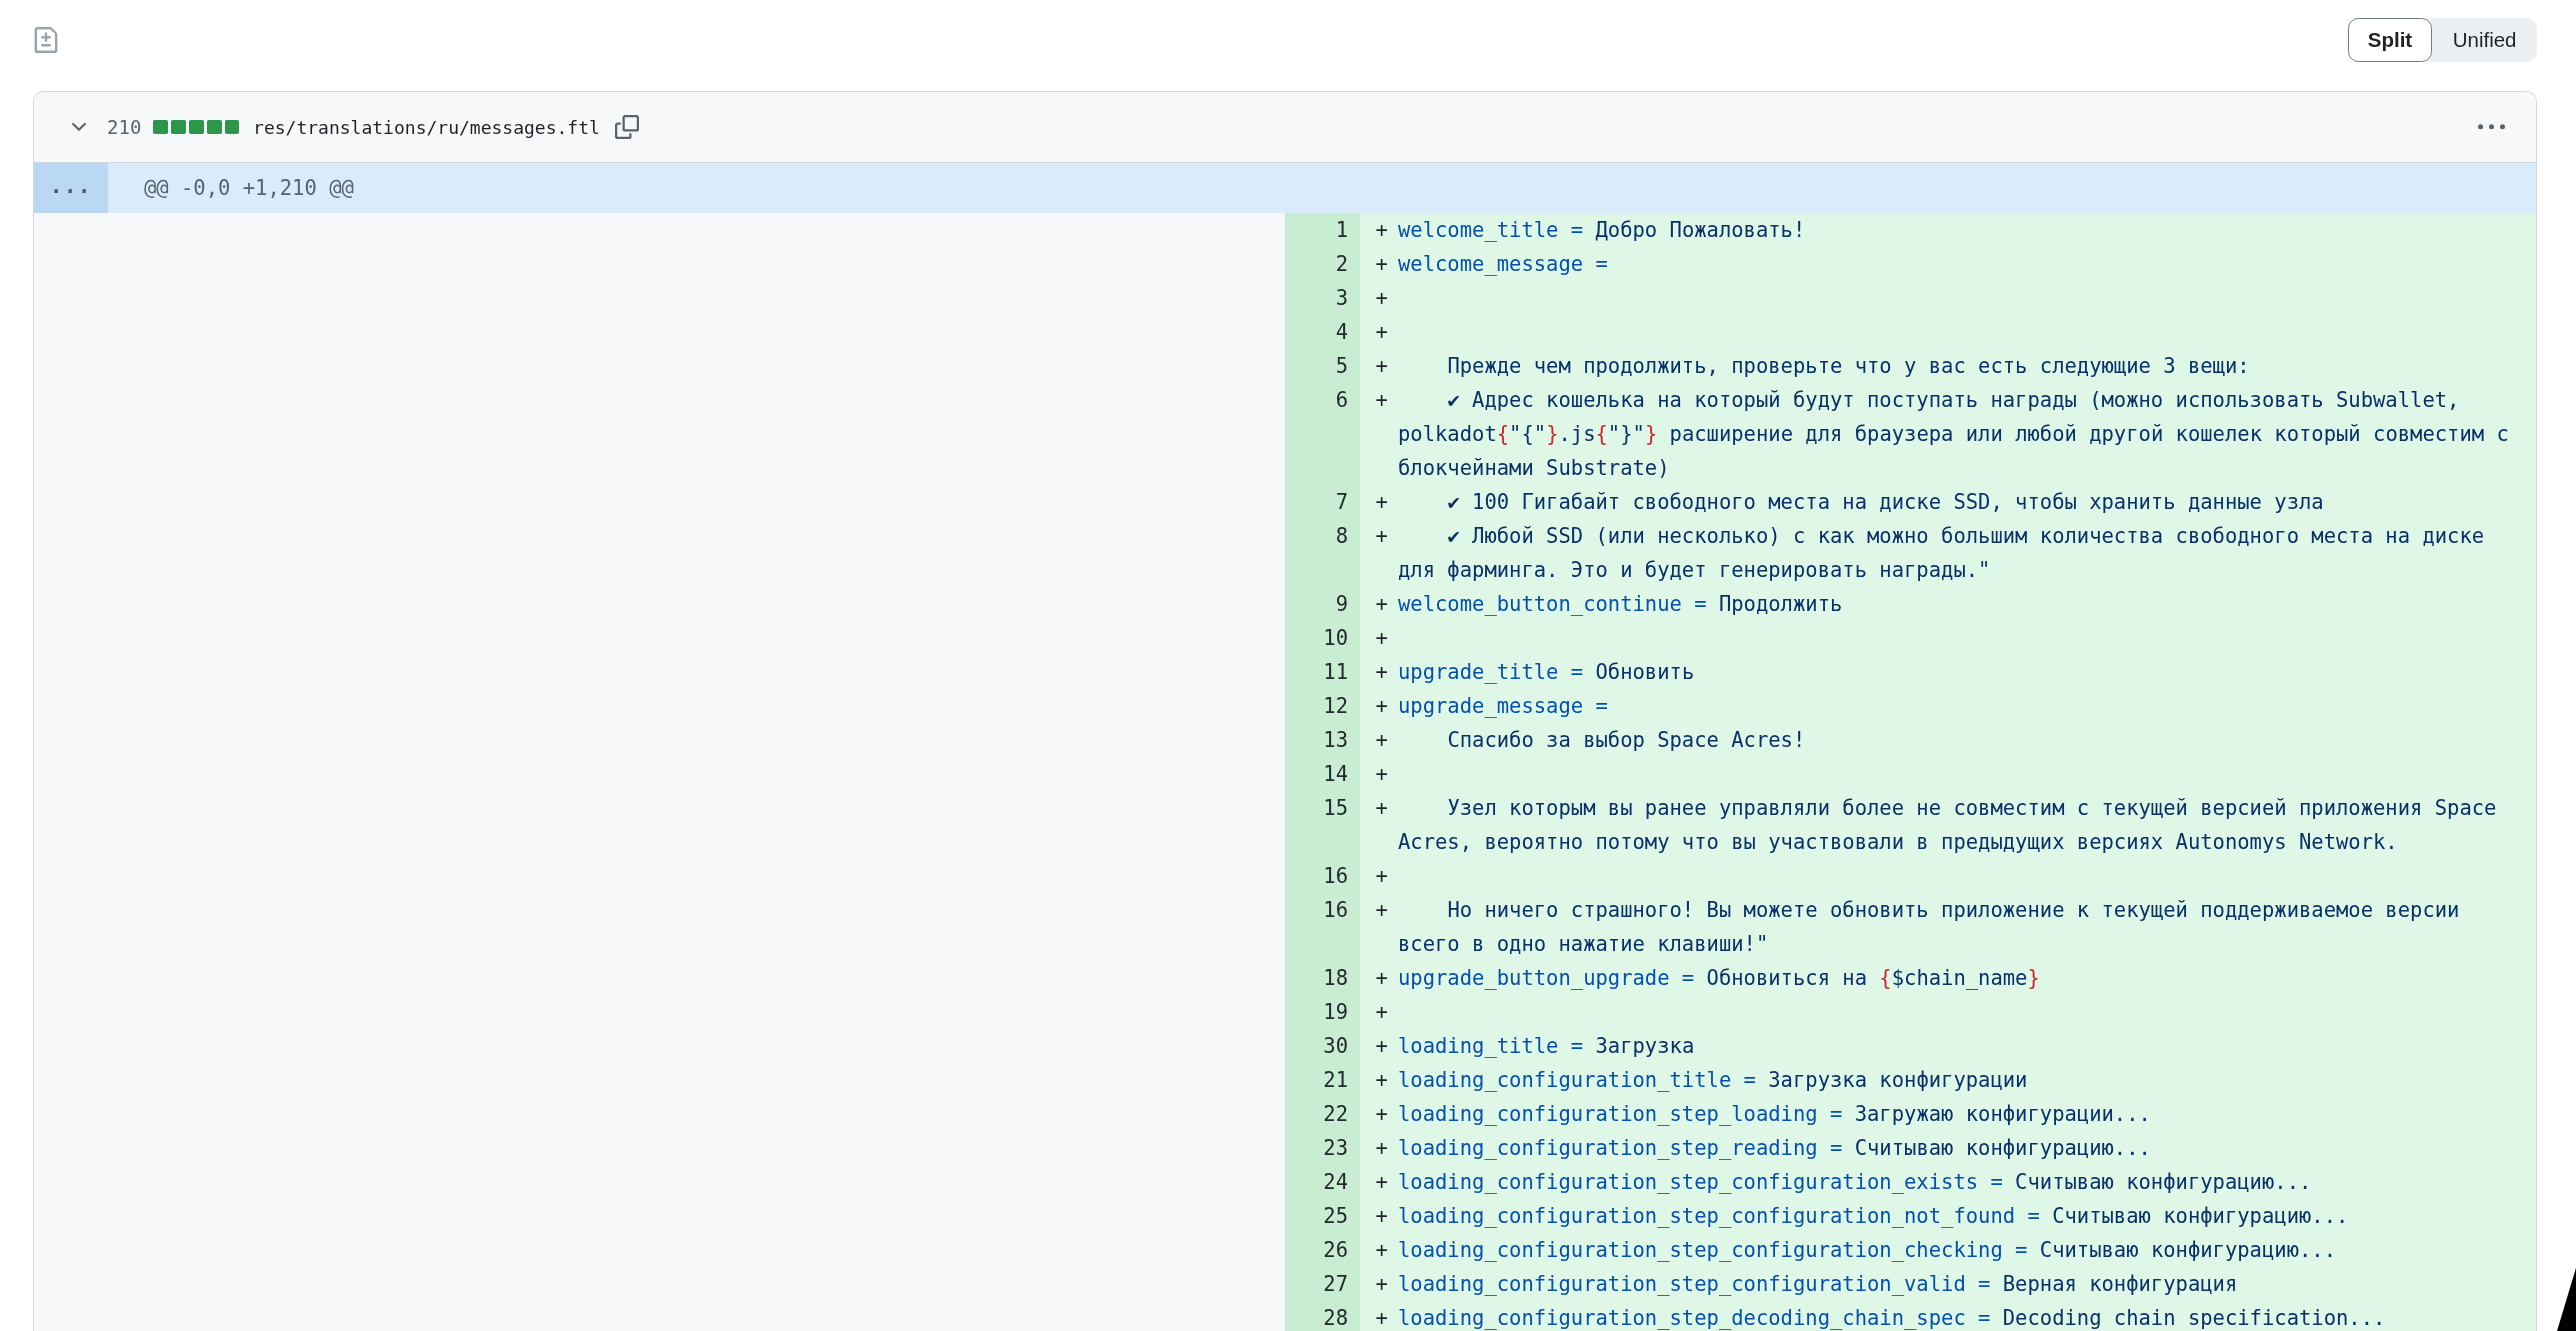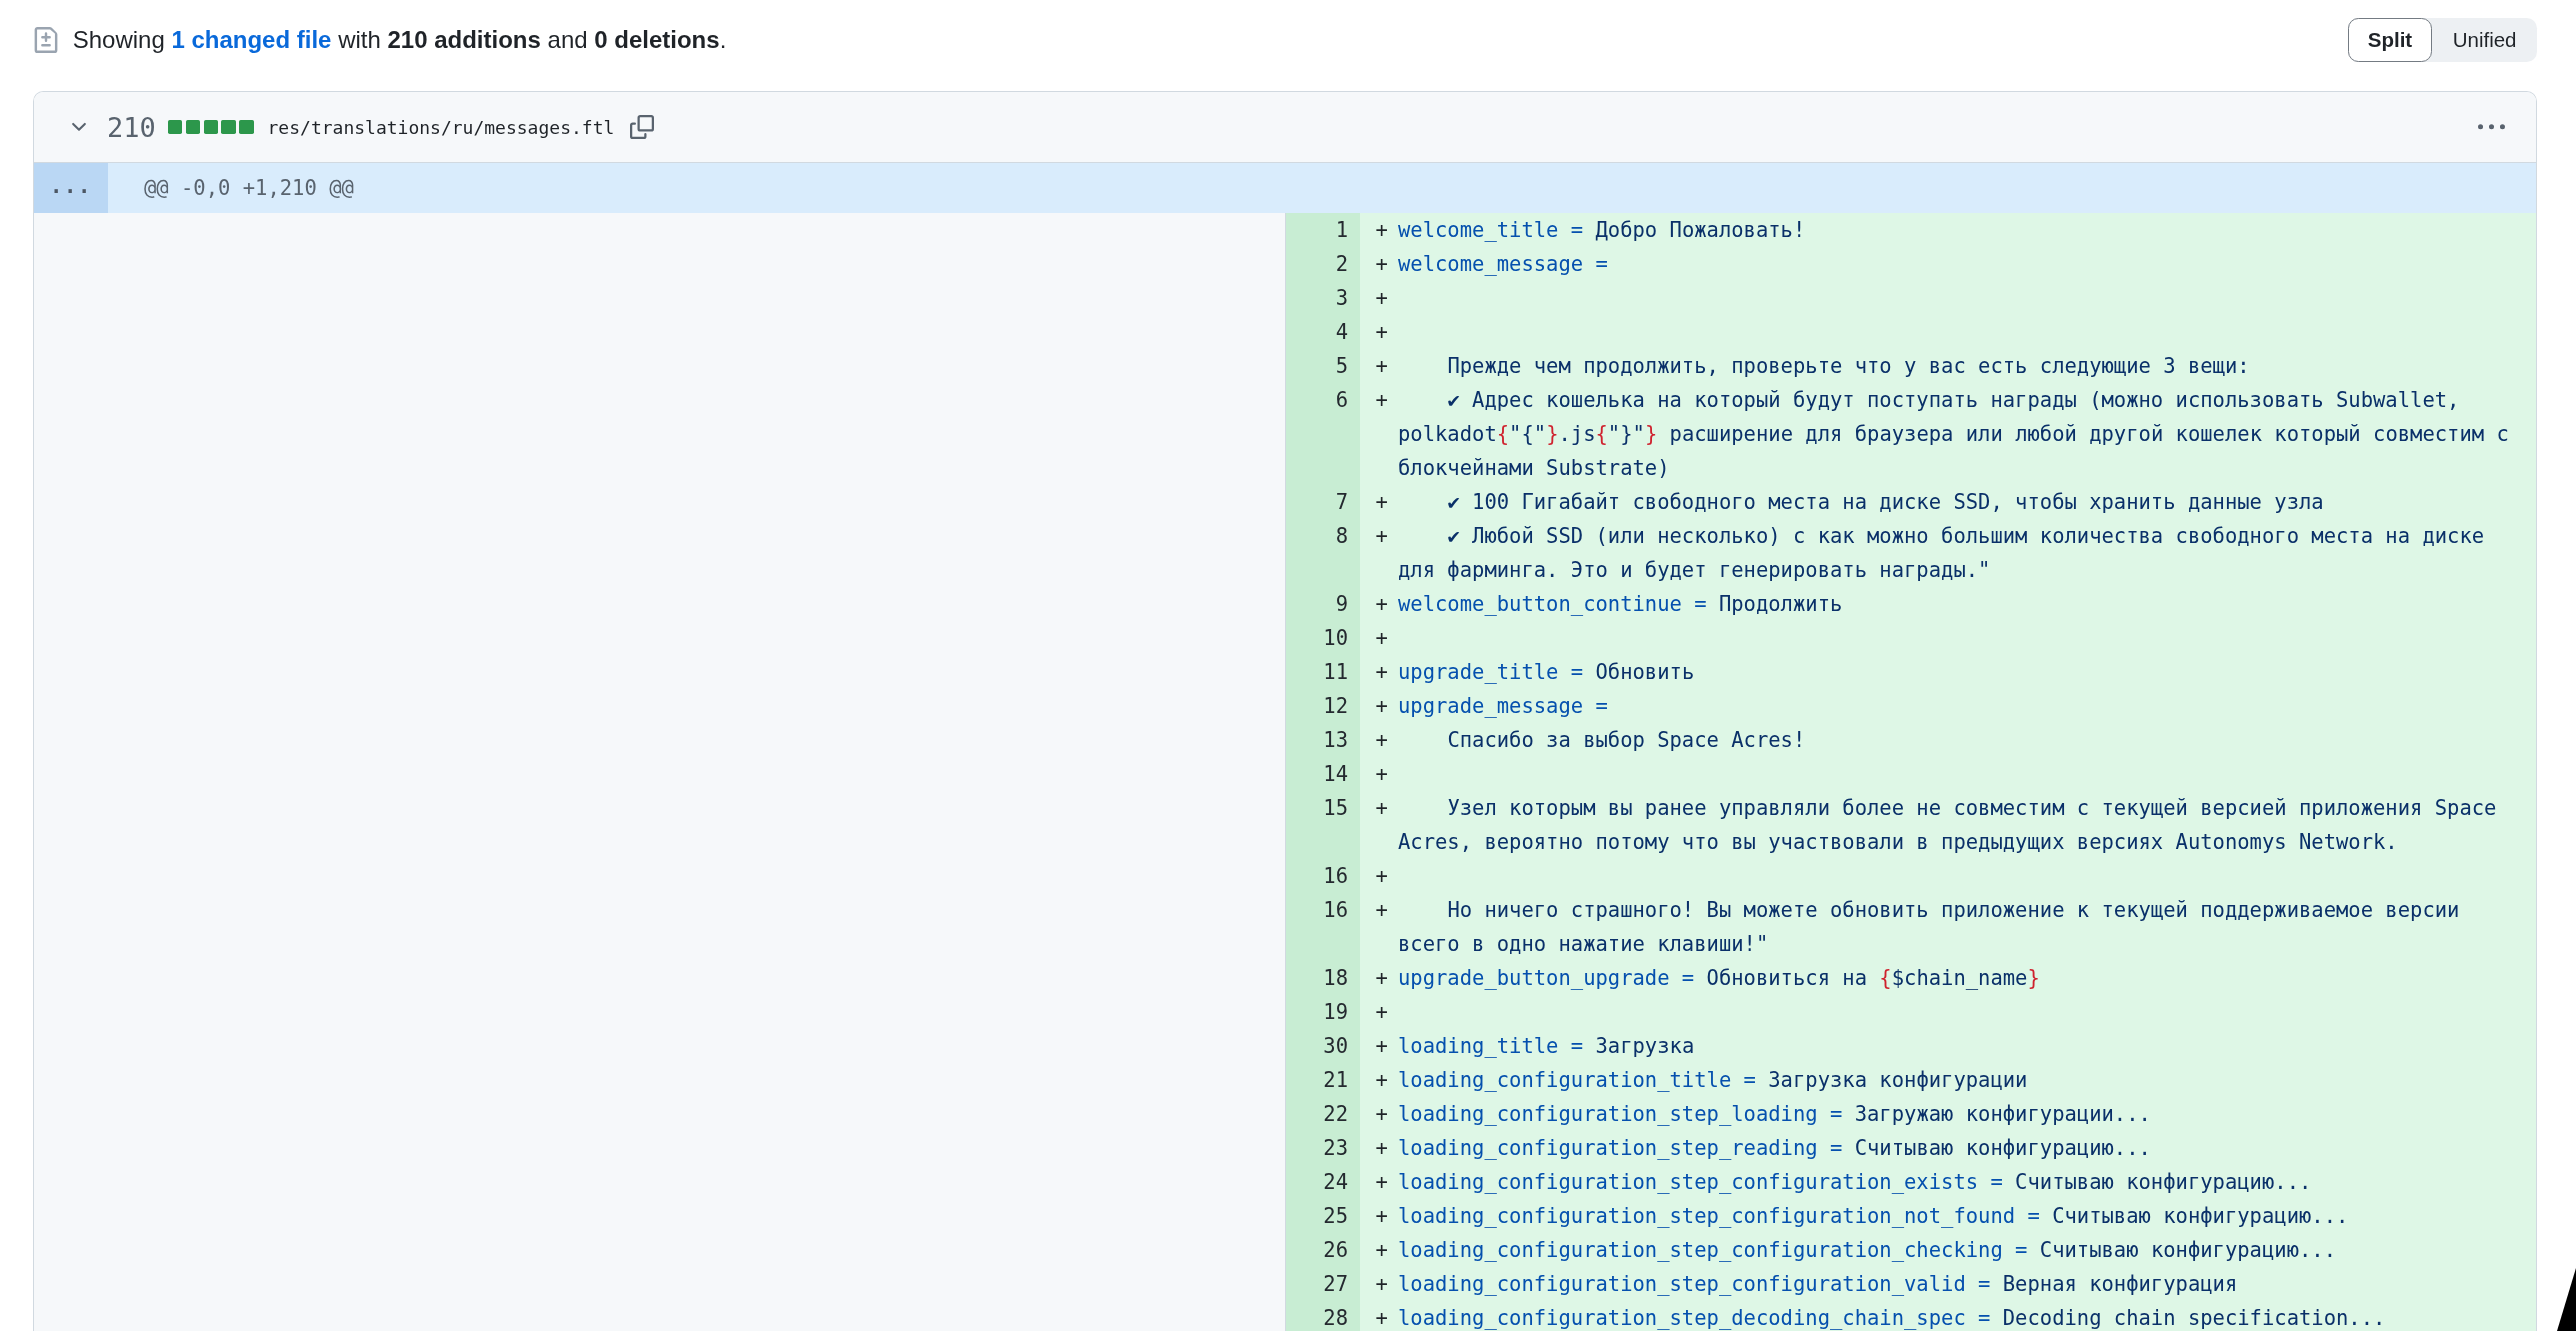--- a/index.html
+++ b/index.html
@@ -18,21 +18,21 @@
     padding:0 20.5px;border-radius:10.3px;color:#1f2328;cursor:pointer;line-height:41px;}
   .seg.active{background:#fff;border:1.7px solid #747b83;font-weight:700;line-height:38px;padding:0 19px;}
 
   
   .card{margin:29px 39px 0 33px;border:0.9px solid var(--border);border-bottom:none;
     border-radius:10.3px 10.3px 0 0;overflow:hidden;min-height:1241px;background:#fff;}
   .file-header{height:70px;display:flex;align-items:center;background:var(--muted-bg);
     border-bottom:0.9px solid var(--border);padding:0 31px 0 34px;}
   .chev{display:inline-flex;cursor:pointer;}
   .chev svg{width:22px;height:22px;fill:#59636e;}
-  .fcount{margin-left:17px;font-size:27px;color:#59636e;}
+  .fcount{margin-left:17px;font-size:19px;color:#59636e;}
   .diffstat{margin-left:12px;display:flex;gap:3.4px;align-items:center;}
   .diffstat .sq{width:14.5px;height:14.5px;background:var(--green);border-radius:1.7px;}
   .fname{margin-left:13.7px;font-size:18px;color:#1f2328;}
   .copy{display:inline-flex;margin-left:15.4px;cursor:pointer;}
   .copy svg{width:24px;height:24px;fill:#59636e;}
   .kebab{margin-left:auto;display:inline-flex;cursor:pointer;}
   .kebab svg{width:27px;height:27px;fill:#59636e;}
 
   
   .hunk{display:flex;height:50px;font-size:20.5px;}
@@ -61,21 +61,20 @@
 </style>
 </head>
 <body>
 
 <div class="toolbar">
   <span class="tb-icon">
     <svg viewBox="0 0 16 16">
         <path d="M1 1.75C1 .784 1.784 0 2.75 0h7.586c.464 0 .909.184 1.237.513l2.914 2.914c.329.328.513.773.513 1.237v9.586A1.75 1.75 0 0 1 13.25 16H2.75A1.75 1.75 0 0 1 1 14.25Zm12.5 2.456a.25.25 0 0 0-.073-.177L10.513 1.573a.25.25 0 0 0-.177-.073H2.75a.25.25 0 0 0-.25.25v12.5c0 .138.112.25.25.25h10.5a.25.25 0 0 0 .25-.25ZM8 3.25a.75.75 0 0 1 .75.75v1.5h1.5a.75.75 0 0 1 0 1.5h-1.5v1.5a.75.75 0 0 1-1.5 0V7h-1.5a.75.75 0 0 1 0-1.5h1.5V4A.75.75 0 0 1 8 3.25Zm-3 8a.75.75 0 0 1 .75-.75h4.5a.75.75 0 0 1 0 1.5h-4.5a.75.75 0 0 1-.75-.75Z"></path>
       </svg>
   </span>
-  <div class="summary"><span>Showing </span><a>1 changed file</a><span> with </span><span class="bold">210 additions</span><span> and </span><span class="bold">0 deletions</span><span>.</span></div>
   <div class="segmented">
     <button class="seg active">Split</button>
     <button class="seg">Unified</button>
   </div>
 </div>
 
 <div class="card">
   <div class="file-header">
     <span class="chev">
       <svg viewBox="0 0 16 16">

